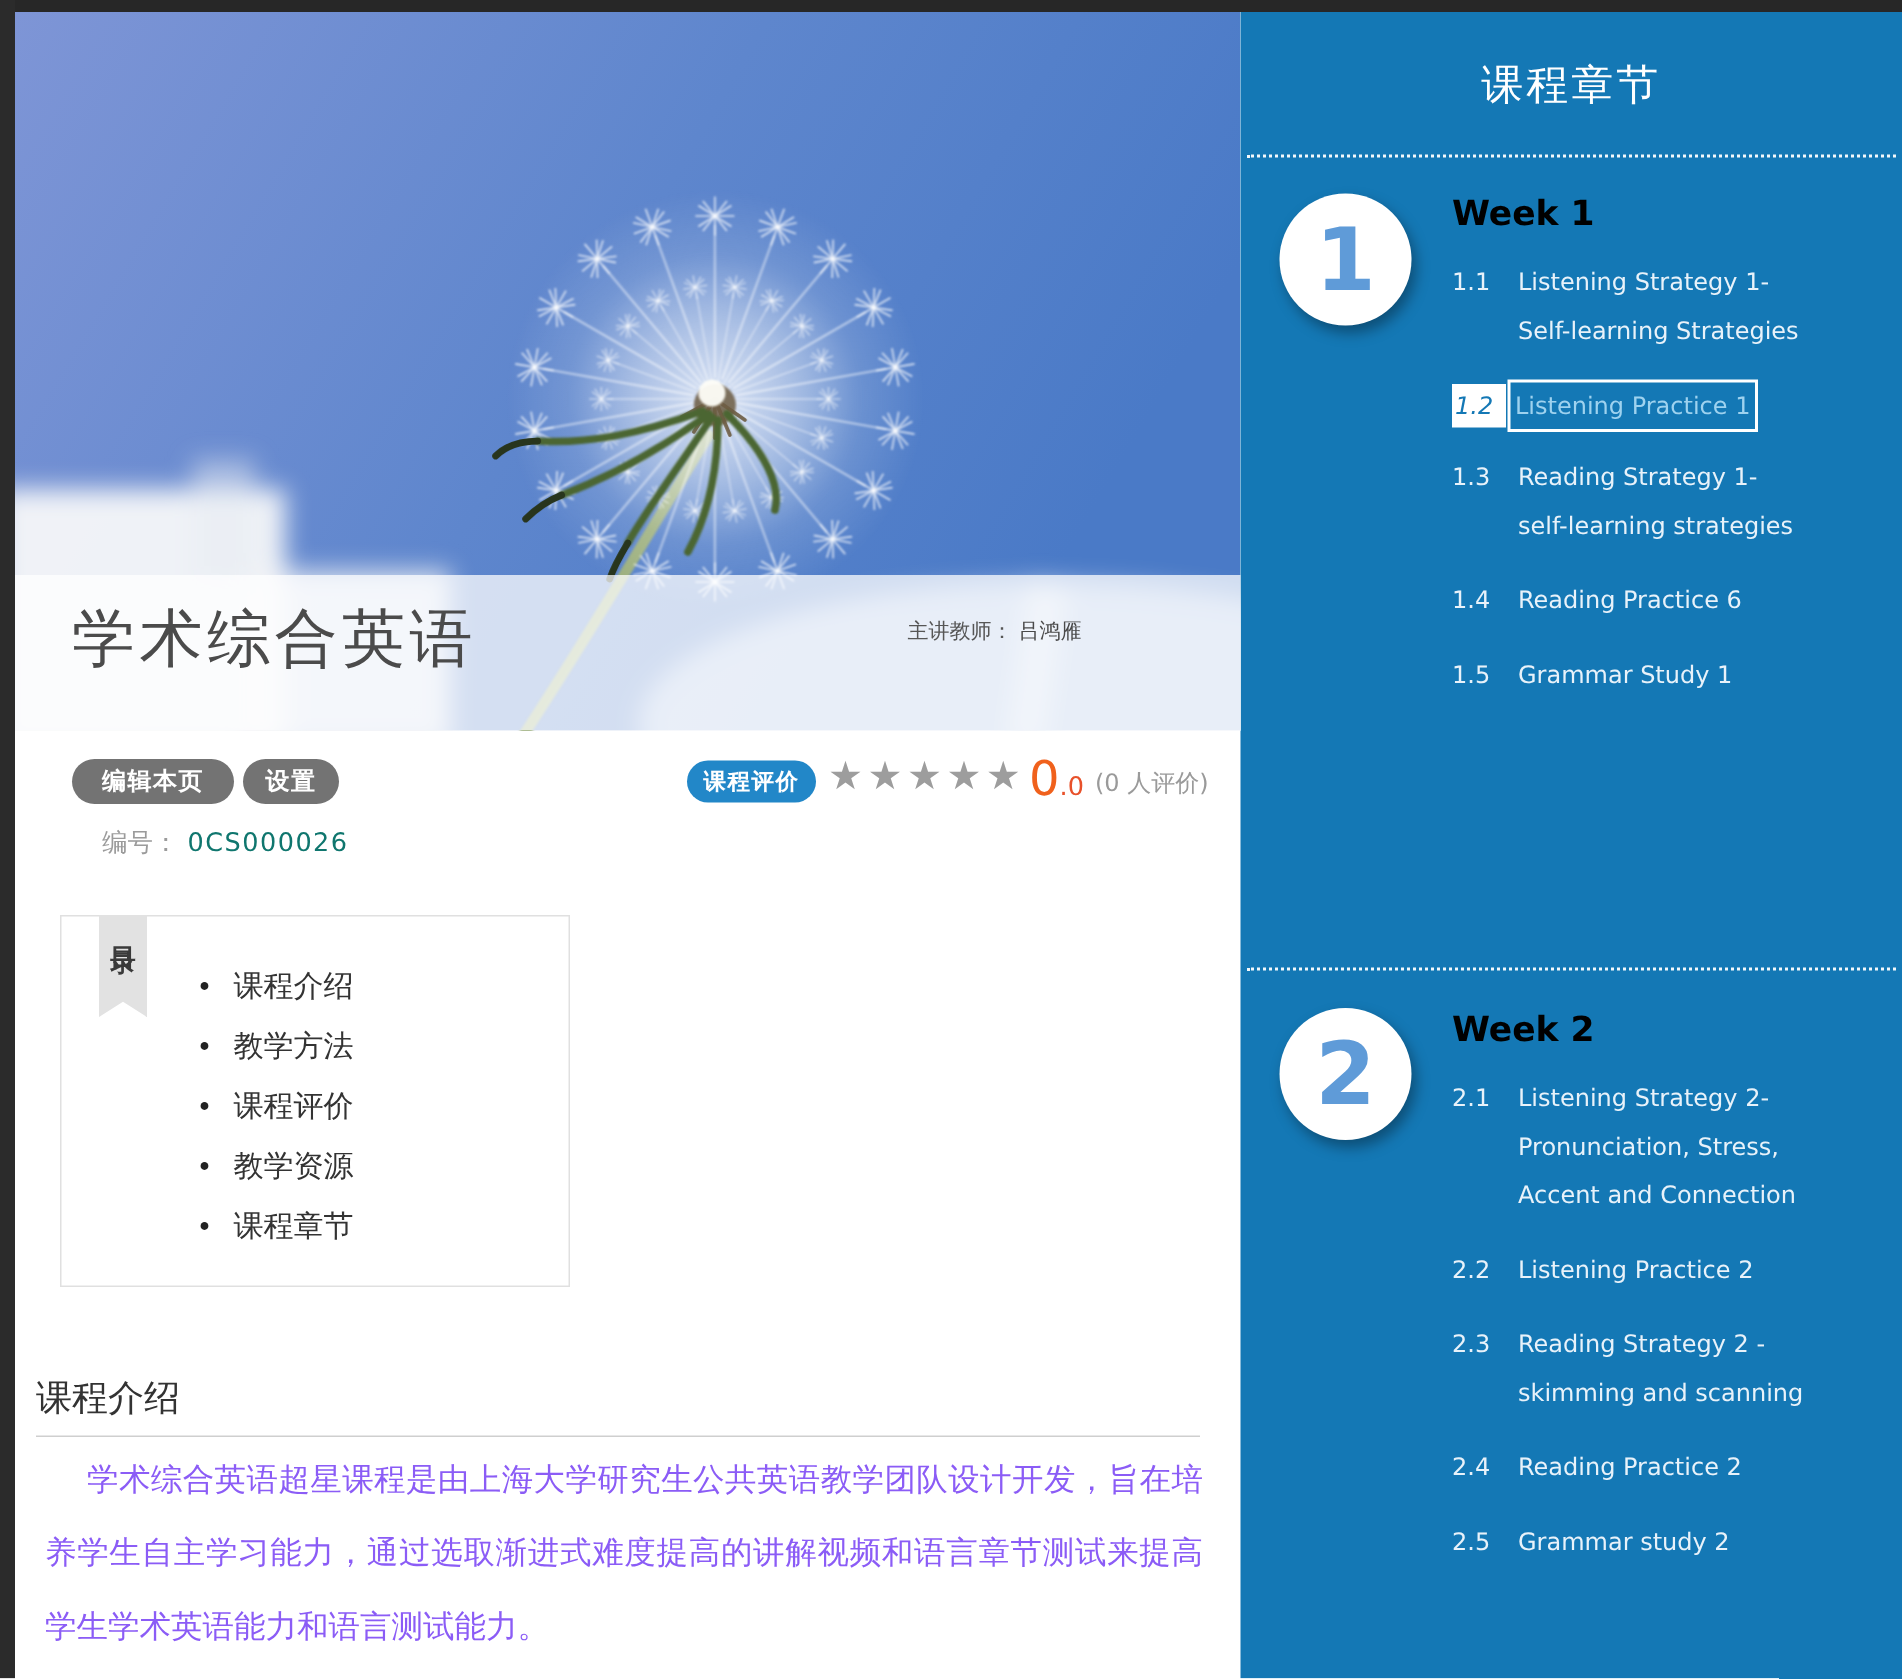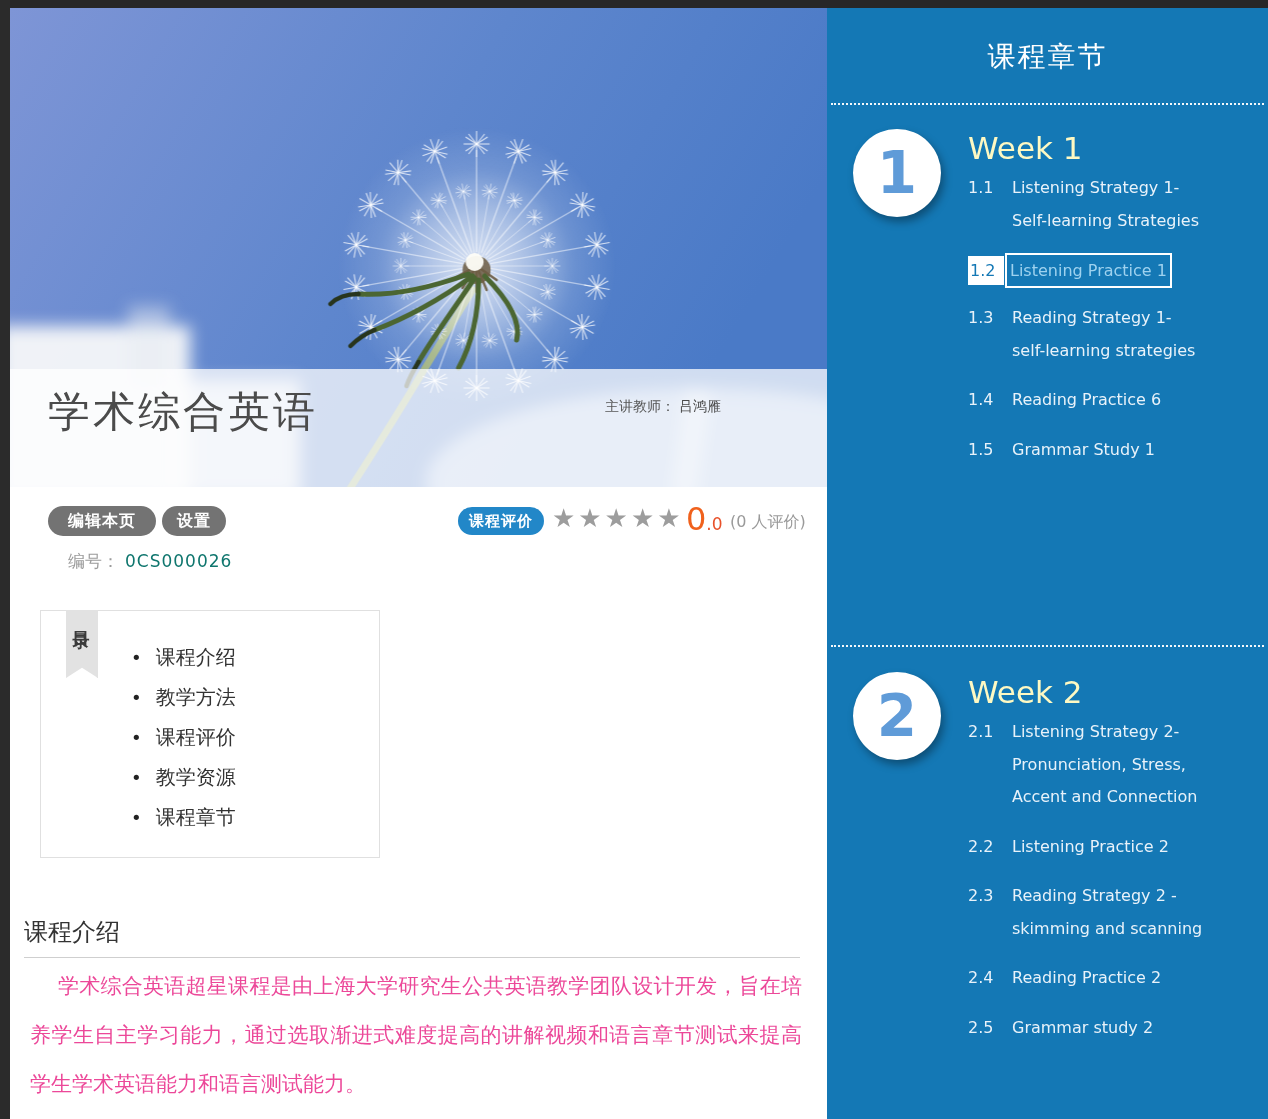--- a/index.html
+++ b/index.html
@@ -5,21 +5,21 @@
   html,body{margin:0;padding:0;background:#ffffff;}
   #app{position:relative;width:1268px;height:1119px;overflow:hidden;background:#ffffff;
        font-family:"DejaVu Sans","Liberation Sans",sans-serif;}
   
   .edge-top{position:absolute;left:0;top:0;width:1268px;height:8px;background:#272727;}
   .edge-left{position:absolute;left:0;top:0;width:10px;height:1119px;background:#2b2b2b;}
 
   
   .hero{position:absolute;left:10px;top:8px;width:817px;height:479px;overflow:hidden;}
   .hero svg{display:block;width:100%;height:100%;}
-  .band{position:absolute;left:0;bottom:0;width:100%;height:118px;background:rgba(255,255,255,0.74);padding-left:33px;}
+  .band{position:absolute;left:0;bottom:0;width:100%;height:104px;background:rgba(255,255,255,0.74);padding-left:33px;}
   .course-title{position:absolute;left:38px;top:13px;font-size:42px;letter-spacing:3px;color:#4b4b4b;line-height:60px;}
   .teacher{position:absolute;left:595px;top:29px;font-size:14px;color:#565656;}
   .teacher .t-name{color:#4a4a4a;margin-left:4px;}
 
   
   .btn{position:absolute;display:flex;align-items:center;justify-content:center;height:30px;
        border-radius:16px;color:#fff;font-size:16px;font-weight:bold;cursor:pointer;border:none;letter-spacing:1px;}
   .btn-orange{background:#737373;}
   .btn-edit{left:48px;top:506px;width:108px;}
   .btn-settings{left:162px;top:506px;width:64px;}
@@ -40,40 +40,40 @@
           font-size:17px;font-weight:bold;color:#3a3a3a;letter-spacing:3px;
           display:flex;justify-content:flex-start;align-items:center;padding-top:7px;box-sizing:border-box;
           box-shadow:2px 2px 3px rgba(0,0,0,0.15);}
   .catalog ul{position:absolute;left:90px;top:26px;margin:0;padding:0;list-style:none;}
   .catalog li{font-size:20px;color:#333;height:40px;line-height:40px;cursor:pointer;}
   .catalog li::before{content:"•";color:#222;margin-right:14px;font-size:18px;}
 
   
   .intro-head{position:absolute;left:24px;top:916px;font-size:24px;color:#333;}
   .intro-rule{position:absolute;left:24px;top:957px;width:776px;height:1px;background:#cfcfcf;}
-  .intro-para{position:absolute;left:30px;top:962px;width:772px;font-size:21px;color:#ec4899;
+  .intro-para{position:absolute;left:30px;top:962px;width:772px;font-size:21px;color:#8b5cf6;
               line-height:49px;text-indent:28px;text-align:justify;margin:0;}
 
   
   .sidebar{position:absolute;left:827px;top:8px;width:441px;height:1111px;background:#1478b5;color:#eef6fb;}
   .sb-title{position:absolute;left:0;top:30px;width:100%;text-align:center;font-size:28px;color:#fff;letter-spacing:2px;}
   .dash{position:absolute;left:4px;width:433px;border-top:2px dotted rgba(255,255,255,0.95);}
   .dash1{top:95px;} .dash2{top:637px;}
   .wk-circle{position:absolute;left:26px;width:88px;height:88px;border-radius:50%;background:#fff;
              box-shadow:3px 5px 9px rgba(0,0,0,0.35);display:flex;align-items:center;justify-content:center;
              font-size:58px;font-weight:bold;color:#5f9bd8;}
   .wk1-circle{top:121px;} .wk2-circle{top:664px;}
-  .wk-head{position:absolute;left:141px;font-size:31px;color:#fef9c3;}
+  .wk-head{position:absolute;left:141px;font-size:23px;color:#000000;font-weight:bold;}
   .wk1-head{top:122px;} .wk2-head{top:666px;}
   .wk-items{position:absolute;left:141px;width:260px;}
   .wk1-items{top:164px;} .wk2-items{top:708px;}
   .ch-item{display:flex;margin-bottom:17px;font-size:16px;line-height:32.5px;color:#e8f2fa;cursor:pointer;}
   .ch-no{width:40px;flex:none;margin-right:4px;}
   .ch-text{width:196px;}
-  .ch-item.sel .ch-no{background:#ffffff;color:#1478b5;width:34px;padding-left:2px;height:29px;line-height:29px;margin-top:2px;}
+  .ch-item.sel .ch-no{background:#ffffff;color:#1478b5;width:34px;padding-left:2px;height:29px;line-height:29px;margin-top:2px;font-style:italic;}
   .ch-item.sel .ch-text{width:auto;color:#9ed2ef;outline:2px solid #ffffff;outline-offset:1px;height:29px;line-height:29px;margin-top:2px;padding:0 2px;}
 </style>
 </head>
 <body>
 
 <div id="app">
   <div class="edge-top"></div>
 
   <div class="hero">
     <svg viewBox="0 0 816 479" preserveAspectRatio="none">

